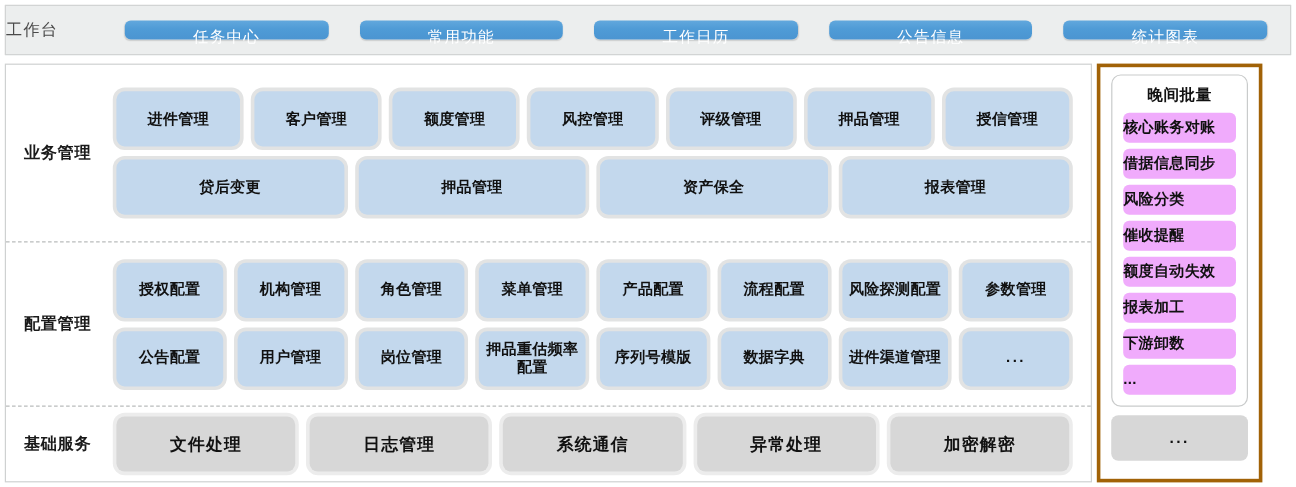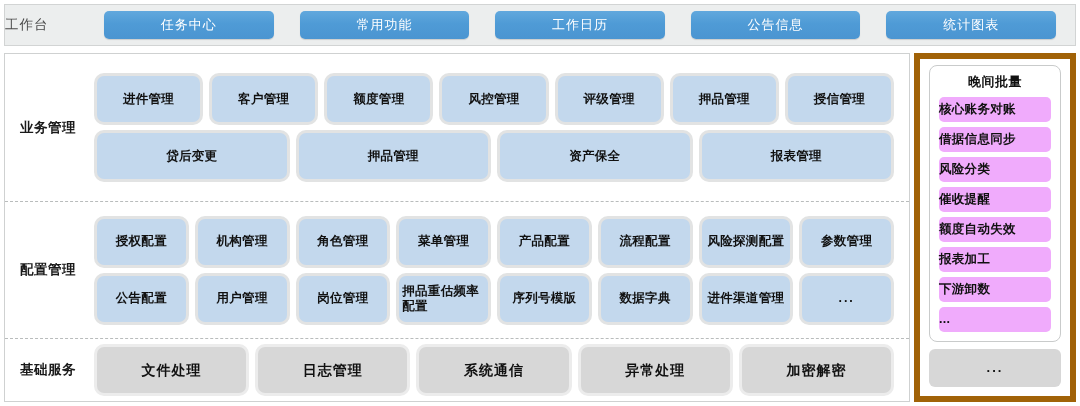--- a/index.html
+++ b/index.html
@@ -43,21 +43,21 @@
   .tabs {
     flex: 1;
     display: flex;
     align-items: center;
     height: 100%;
     padding-right: 6px;
   }
   .tab {
     flex: 1;
     margin: 0 13px;
-    height: 28px;
+    height: 16px;
     line-height: 28px;
     text-align: center;
     font-size: 13px;
     color: #ffffff;
     border-radius: 5px;
     background: linear-gradient(180deg, #62a8dd 0%, #4f9bd6 45%, #4b95d1 100%);
     box-shadow: 0 1px 1px rgba(0,0,0,0.14);
     letter-spacing: 1px;
     cursor: pointer;
   }
@@ -107,21 +107,21 @@
   .card {
     flex: 1;
     margin: 0 6px;
     min-height: 46px;
     border-radius: 7px;
     background: #c3d8ed;
     box-shadow: 0 0 0 3px #e2e3e3;
     display: flex;
     align-items: center;
     justify-content: center;
-    text-align: left;
+    text-align: center;
     font-size: 12.5px;
     font-weight: bold;
     color: #111111;
     line-height: 15px;
     letter-spacing: 0.3px;
     cursor: pointer;
     box-sizing: border-box;
     padding: 2px 3px;
   }
   .card.grey {
@@ -130,24 +130,24 @@
     font-size: 14px;
     letter-spacing: 1px;
   }
   .card.dots { letter-spacing: 2px; }
 
   
   .side-panel {
     position: absolute;
     left: 914px;
     top: 53px;
-    width: 162px;
+    width: 138px;
     height: 349px;
     background: #ffffff;
-    border: 6px solid #a16207;
+    border: 3px solid #a16207;
     box-sizing: border-box;
     padding: 6px 9px 7px 9px;
     display: flex;
     flex-direction: column;
   }
   .batch-box {
     border: 1px solid #c9cbcb;
     border-radius: 8px;
     padding: 5px 9px 9px 9px;
     box-sizing: border-box;

